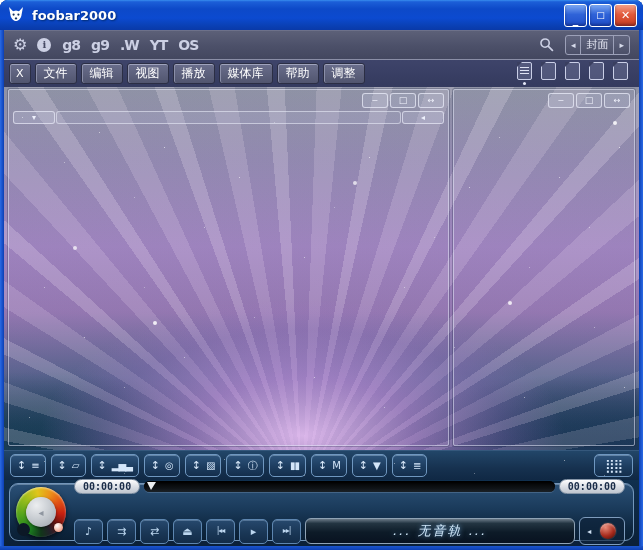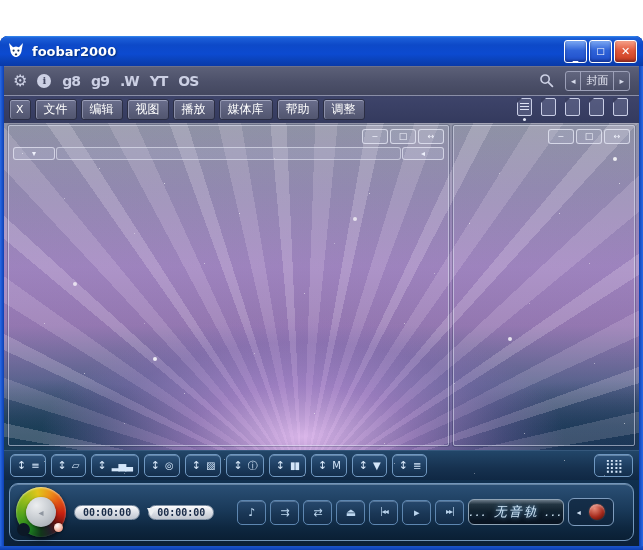--- a/index.html
+++ b/index.html
@@ -1,18 +1,18 @@
 <!DOCTYPE html>
 <html><head>
 <meta charset="utf-8">
 <style>
   html,body{margin:0;padding:0;background:#fff;}
   body{width:643px;height:550px;position:relative;font-family:"DejaVu Sans",sans-serif;overflow:hidden;}
   .window{position:absolute;inset:0;border-radius:8px 8px 0 0;overflow:hidden;background:#0d2642;
-    box-shadow:inset 0 0 0 1px #003bda;margin-top:36px;}
+    box-shadow:inset 0 0 0 1px #003bda;}
   
   .titlebar{height:30px;display:flex;align-items:center;padding:0 6px;gap:6px;
     background:linear-gradient(180deg,#388eef 0%,#1c5fd8 6%,#0d49c8 30%,#0c4ad0 60%,#0a40b4 86%,#0939a8 100%);}
   .fb-logo{width:20px;height:20px;flex:0 0 auto;}
   .title-text{color:#fff;font-weight:bold;font-size:13px;text-shadow:1px 1px 2px #002a6e;flex:1;}
   .caption-btns{display:flex;gap:2px;}
   .cap{width:21px;height:21px;border-radius:3px;border:1px solid #fff;display:flex;align-items:center;justify-content:center;
     color:#fff;font-size:11px;font-weight:bold;box-shadow:inset 0 -2px 3px rgba(0,0,40,.35);}
   .cap.min,.cap.max{background:linear-gradient(180deg,#7ba7f2,#2f63d8 45%,#1e4ecb);}
   .cap.close{background:linear-gradient(180deg,#f5a088,#e25a3c 45%,#c83b1e);}
@@ -114,21 +114,21 @@
     box-shadow:inset 0 1px 0 rgba(210,230,250,.35);display:flex;align-items:center;gap:8px;padding:3px 8px 3px 6px;}
   .knob{width:50px;height:50px;border-radius:50%;position:relative;flex:0 0 auto;cursor:default;
     background:conic-gradient(from 180deg,#12361a 0deg,#1a7a1e 30deg,#51a31c 80deg,#9cbe1d 130deg,#e0c51c 170deg,#ec9419 205deg,#e25414 240deg,#c61f10 275deg,#701510 305deg,#23202a 335deg,#12361a 360deg);
     box-shadow:0 2px 5px rgba(0,0,0,.65), inset 0 1px 2px rgba(255,255,255,.55);}
   .knob-notch{position:absolute;left:1px;bottom:1px;width:13px;height:13px;border-radius:50%;background:#0c1826;}
   .knob-inner{position:absolute;inset:10px;border-radius:50%;color:#8f96a0;font-size:10px;
     background:radial-gradient(circle at 35% 28%,#eceef0,#bfc4ca 58%,#9aa0a8);
     display:flex;align-items:center;justify-content:center;box-shadow:0 1px 3px rgba(0,0,0,.5);}
   .knob-dot{position:absolute;right:3px;bottom:5px;width:9px;height:9px;border-radius:50%;
     background:radial-gradient(circle at 35% 30%,#ffffff,#f4c4b4 45%,#e2745c);box-shadow:0 0 2px rgba(0,0,0,.8);}
-  .rows{flex:1;display:flex;flex-direction:row;gap:23px;min-width:0;}
+  .rows{flex:1;display:flex;flex-direction:column;gap:23px;min-width:0;}
   .row{display:flex;align-items:center;gap:4px;}
   .time-pill{flex:0 0 auto;padding:1px 8px;border-radius:8px;border:1px solid #8796a8;
     background:linear-gradient(180deg,#fdfdfe,#d9dde4 55%,#bfc5cf);color:#1a2c48;
     font-family:"DejaVu Sans Mono",monospace;font-size:10px;font-weight:bold;}
   .seekbar{flex:1;height:11px;border-radius:6px;position:relative;
     background:linear-gradient(180deg,#000 0%,#101418 70%,#1c2228 100%);
     box-shadow:inset 0 1px 2px #000, 0 1px 0 rgba(160,185,210,.25);}
   .seek-thumb{position:absolute;left:3px;top:1px;width:0;height:0;
     border-left:4px solid transparent;border-right:5px solid transparent;border-top:8px solid #eceff2;}
   .pbtn{width:27px;height:23px;flex:0 0 auto;display:flex;align-items:center;justify-content:center;border-radius:5px;cursor:default;

